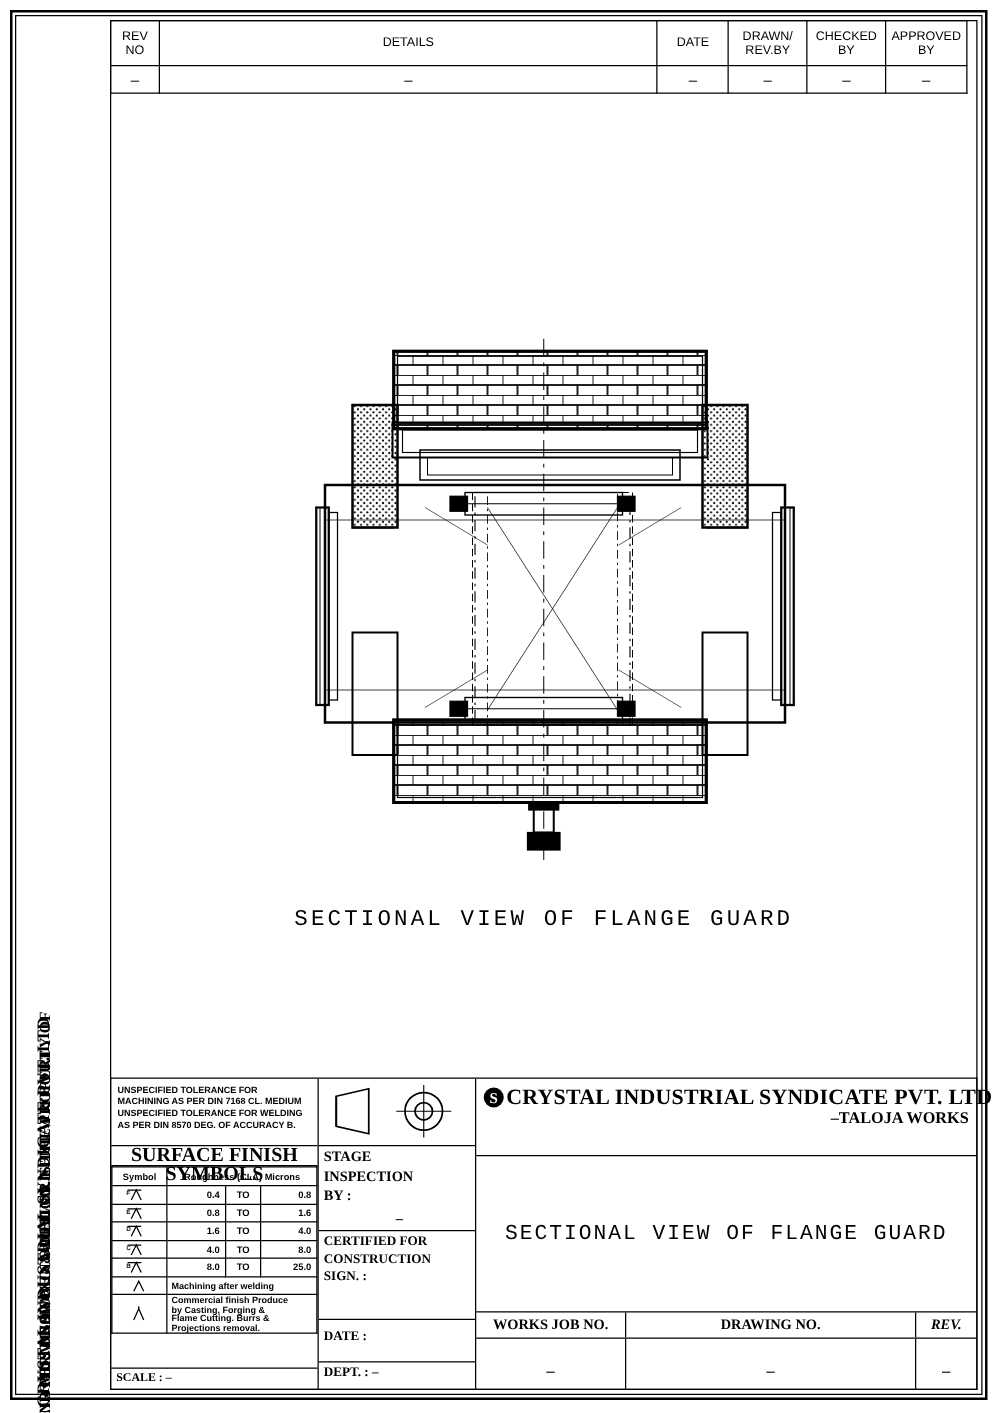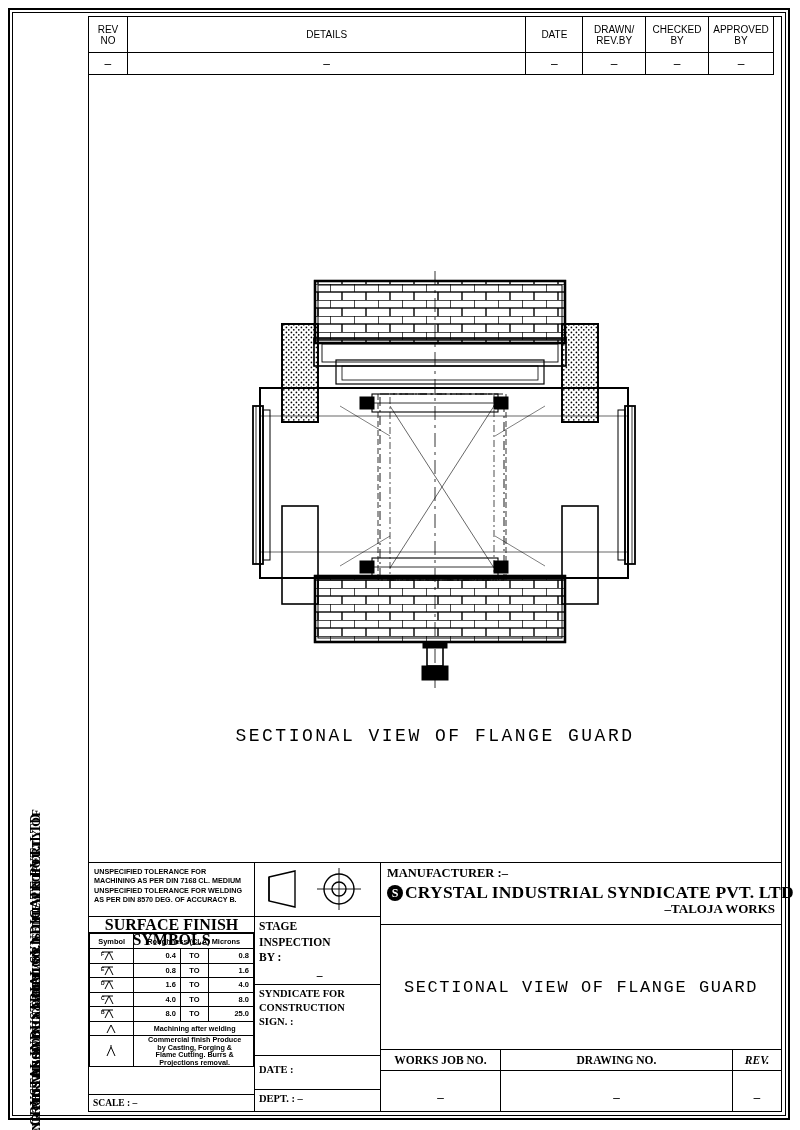--- a/index.html
+++ b/index.html
@@ -181,21 +181,21 @@
     height: 13.5px;
     text-align: center;
     padding: 0 1px;
     font-weight: bold;
   }
   .sf-c1 { width: 40px; }
   .sf-c2 { width: 42px; text-align: right !important; padding-right: 4px !important; }
   .sf-c3 { width: 26px; }
   .sf-c4 { width: 40px; text-align: right !important; padding-right: 4px !important; }
   .sf-hdr td { font-size: 7.4px; height: 14px; }
-  .sf-note td { font-size: 7.2px; text-align: center; padding-left: 3px !important; }
+  .sf-note td { font-size: 7.2px; text-align: left; padding-left: 3px !important; }
   .sf-note-tall td { height: 30px; line-height: 7.6px; }
   .sym-cell svg { display: block; margin: 0 auto; }
   .scale-row {
     position: absolute;
     left: 0; bottom: 0;
     width: 100%;
     height: 17px;
     border-top: 1.2px solid #000;
     box-sizing: border-box;
     font-size: 9.5px;
@@ -647,34 +647,33 @@
           <line x1="84" y1="5" x2="84" y2="47" stroke="#000" stroke-width="0.9"></line>
         </svg>
       </div>
       <div class="stage-box">
         <div>STAGE</div>
         <div>INSPECTION</div>
         <div>BY :</div>
         <div style="text-align:center;margin-top:2px;">–</div>
       </div>
       <div class="cert-box">
-        <div>SYNDICATE FOR</div>
+        <div>CERTIFIED FOR</div>
         <div>CONSTRUCTION</div>
         <div>SIGN. :</div>
       </div>
       <div class="date-box">DATE :</div>
       <div class="dept-box">
         <span>DEPT. :</span>
         <span>–</span>
       </div>
     </div>
 
     <div class="tb-col-c">
       <div class="mfr-box">
-        <div class="mfr-label">MANUFACTURER :–</div>
         <div class="mfr-name-row">
           <div class="logo-dot">S</div>
           <div class="mfr-name">CRYSTAL INDUSTRIAL SYNDICATE PVT. LTD</div>
         </div>
         <div class="mfr-sub">–TALOJA WORKS</div>
       </div>
 
       <div class="dwg-title-box">
         <div class="dwg-title-text">SECTIONAL VIEW OF FLANGE GUARD</div>
       </div>

